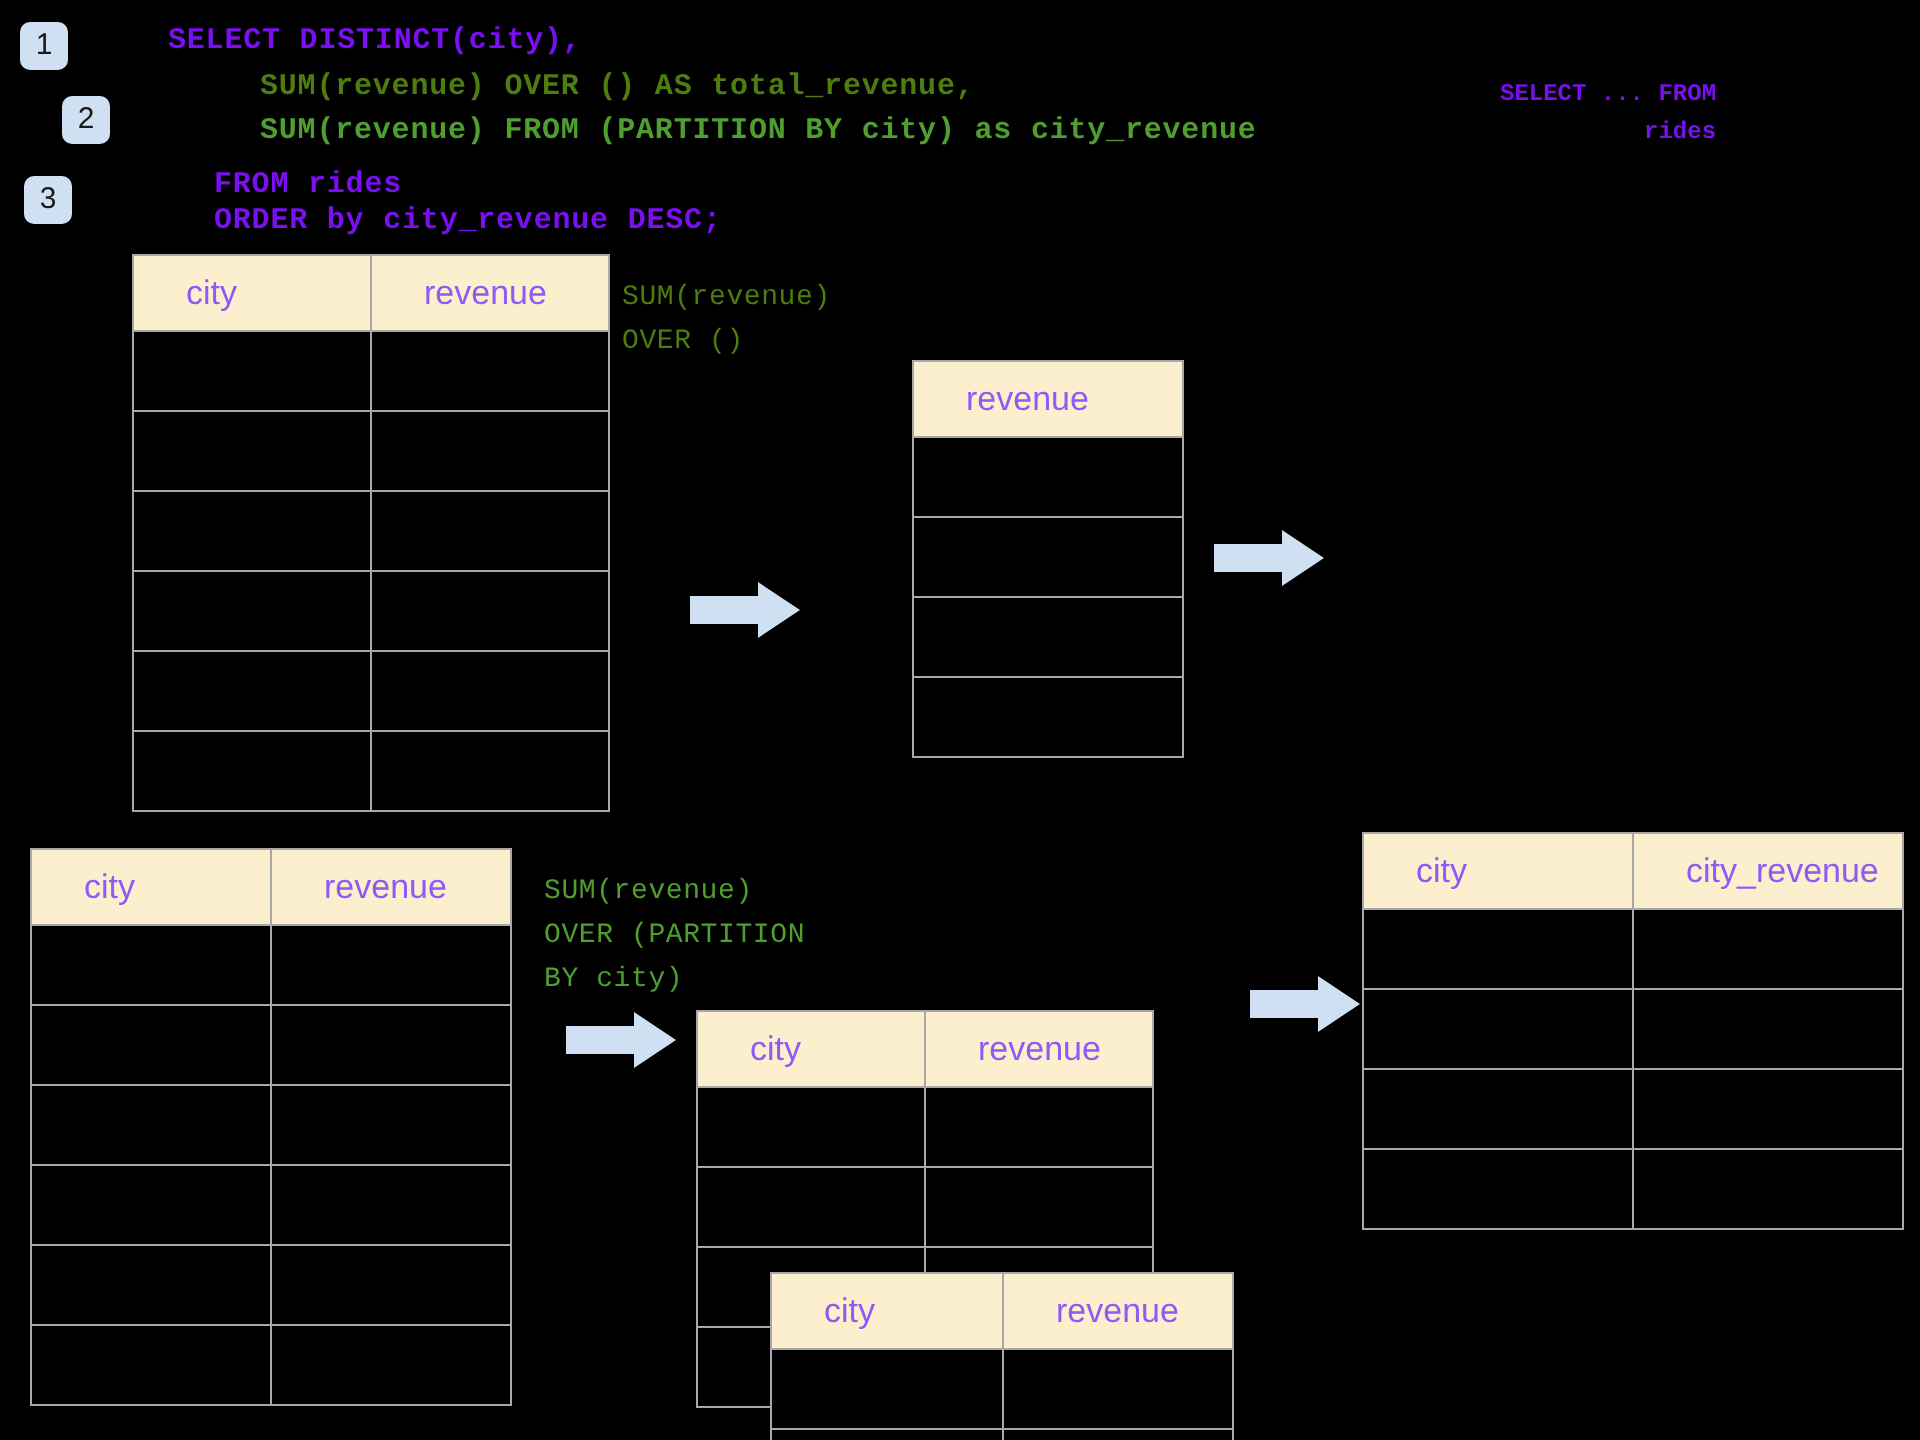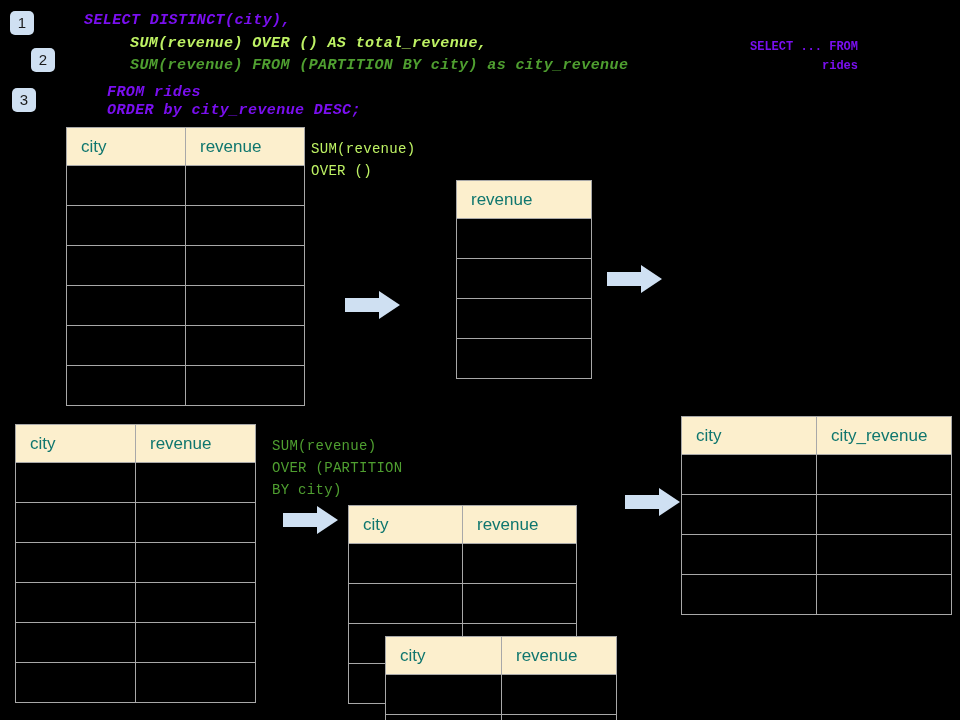--- a/index.html
+++ b/index.html
@@ -32,24 +32,23 @@
   }
 
   
   .code {
     position: absolute;
     font-family: "Liberation Mono", monospace;
     font-size: 15px;
     font-weight: bold;
     white-space: pre;
     letter-spacing: 0.4px;
-    font-style: italic;
   }
   .c-purple { color: #7a0ff0; }
-  .c-red    { color: #bef264; }
+  .c-red    { color: #4d7c0f; }
   .c-green  { color: #4f9f30; }
 
   .note {
     position: absolute;
     font-family: "Liberation Mono", monospace;
     font-size: 14px;
     font-weight: normal;
     white-space: pre;
     line-height: 22px;
     letter-spacing: 0.3px;
@@ -71,26 +70,26 @@
     background: #000000;
   }
   .tbl td, .tbl th {
     border: 1px solid #a8a8a8;
     padding: 0;
     height: 39px;
     background: #000000;
   }
   .tbl th {
     background: #fcefcd;
-    color: #0f766e;
+    color: #8b5cf6;
     font-family: "Liberation Sans", sans-serif;
     font-size: 17px;
     font-weight: normal;
     text-align: left;
-    padding-left: 14px;
+    padding-left: 26px;
     height: 37px;
   }
 
   
   .arrow {
     position: absolute;
     width: 56px;
     height: 30px;
   }
 </style>

